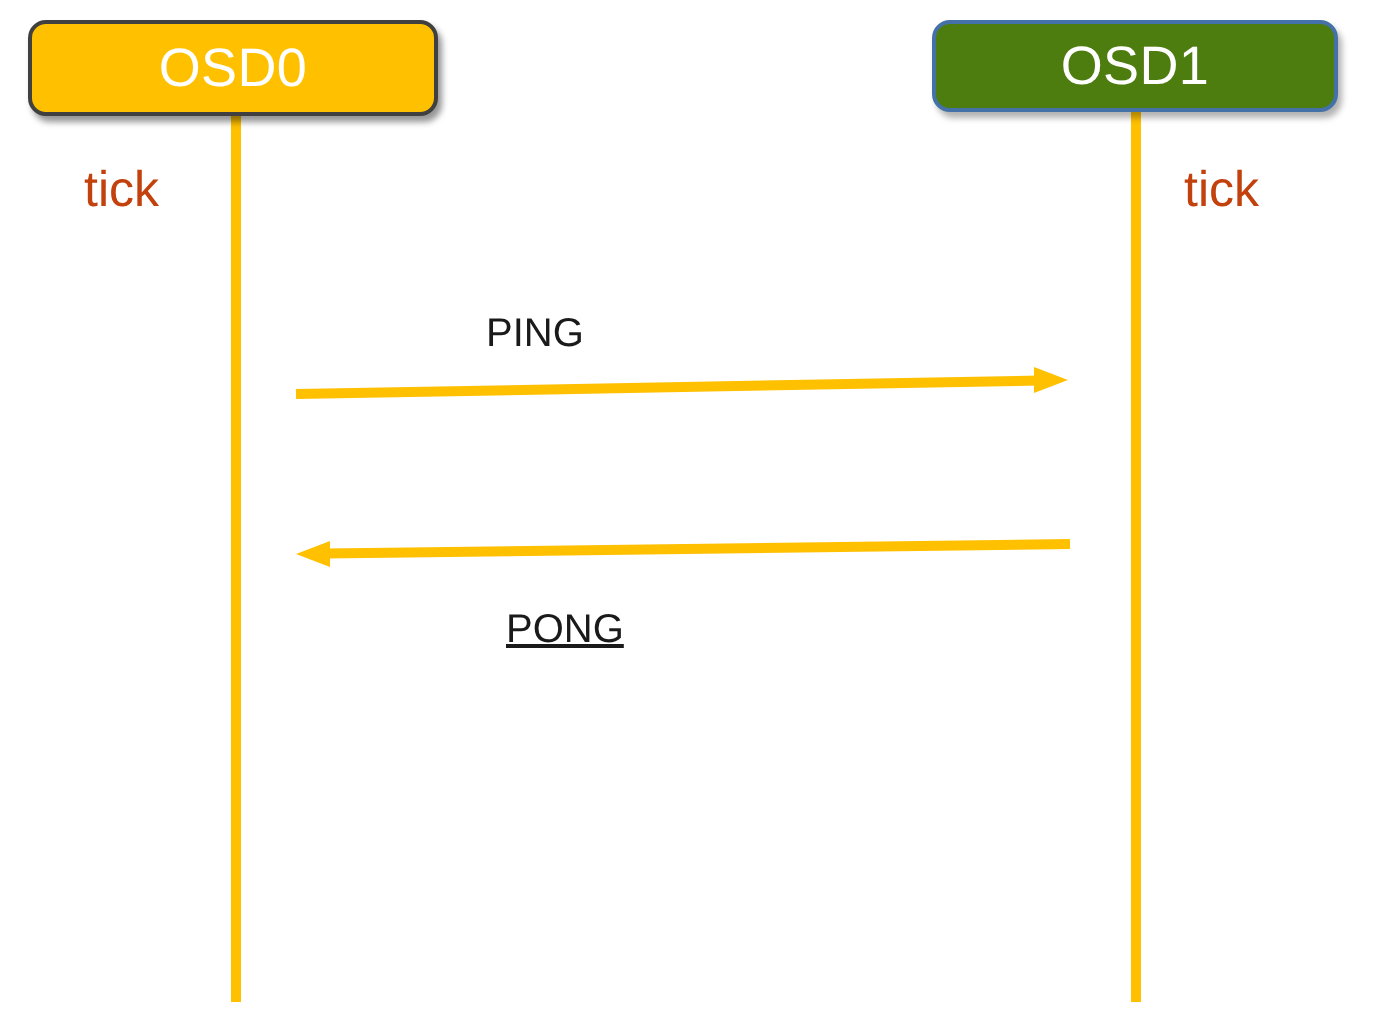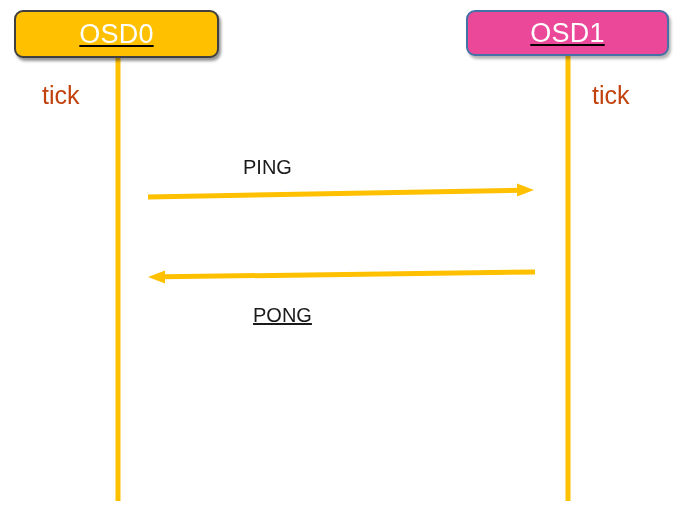--- a/index.html
+++ b/index.html
@@ -26,21 +26,20 @@
     width: 700px;
     height: 511px;
   }
   .participant-box {
     position: absolute;
     box-sizing: border-box;
     border-radius: 9px;
     display: flex;
     align-items: center;
     justify-content: center;
-    text-decoration: underline;
   }
   .participant-label {
     color: #ffffff;
     font-size: 27px;
     line-height: 1;
     letter-spacing: 0.2px;
     white-space: nowrap;
   }
   #box-osd0 {
     left: 14px;
@@ -49,21 +48,21 @@
     height: 48px;
     background: #FFC000;
     border: 2px solid #404040;
     box-shadow: 2px 3px 3px rgba(0, 0, 0, 0.42);
   }
   #box-osd1 {
     left: 466px;
     top: 10px;
     width: 203px;
     height: 46px;
-    background: #ec4899;
+    background: #4d7c0f;
     border: 2px solid #4472A8;
     box-shadow: 2px 3px 3px rgba(0, 0, 0, 0.30);
   }
   .tick-label {
     position: absolute;
     color: #c2410c;
     font-size: 25px;
     line-height: 1;
     white-space: nowrap;
   }

